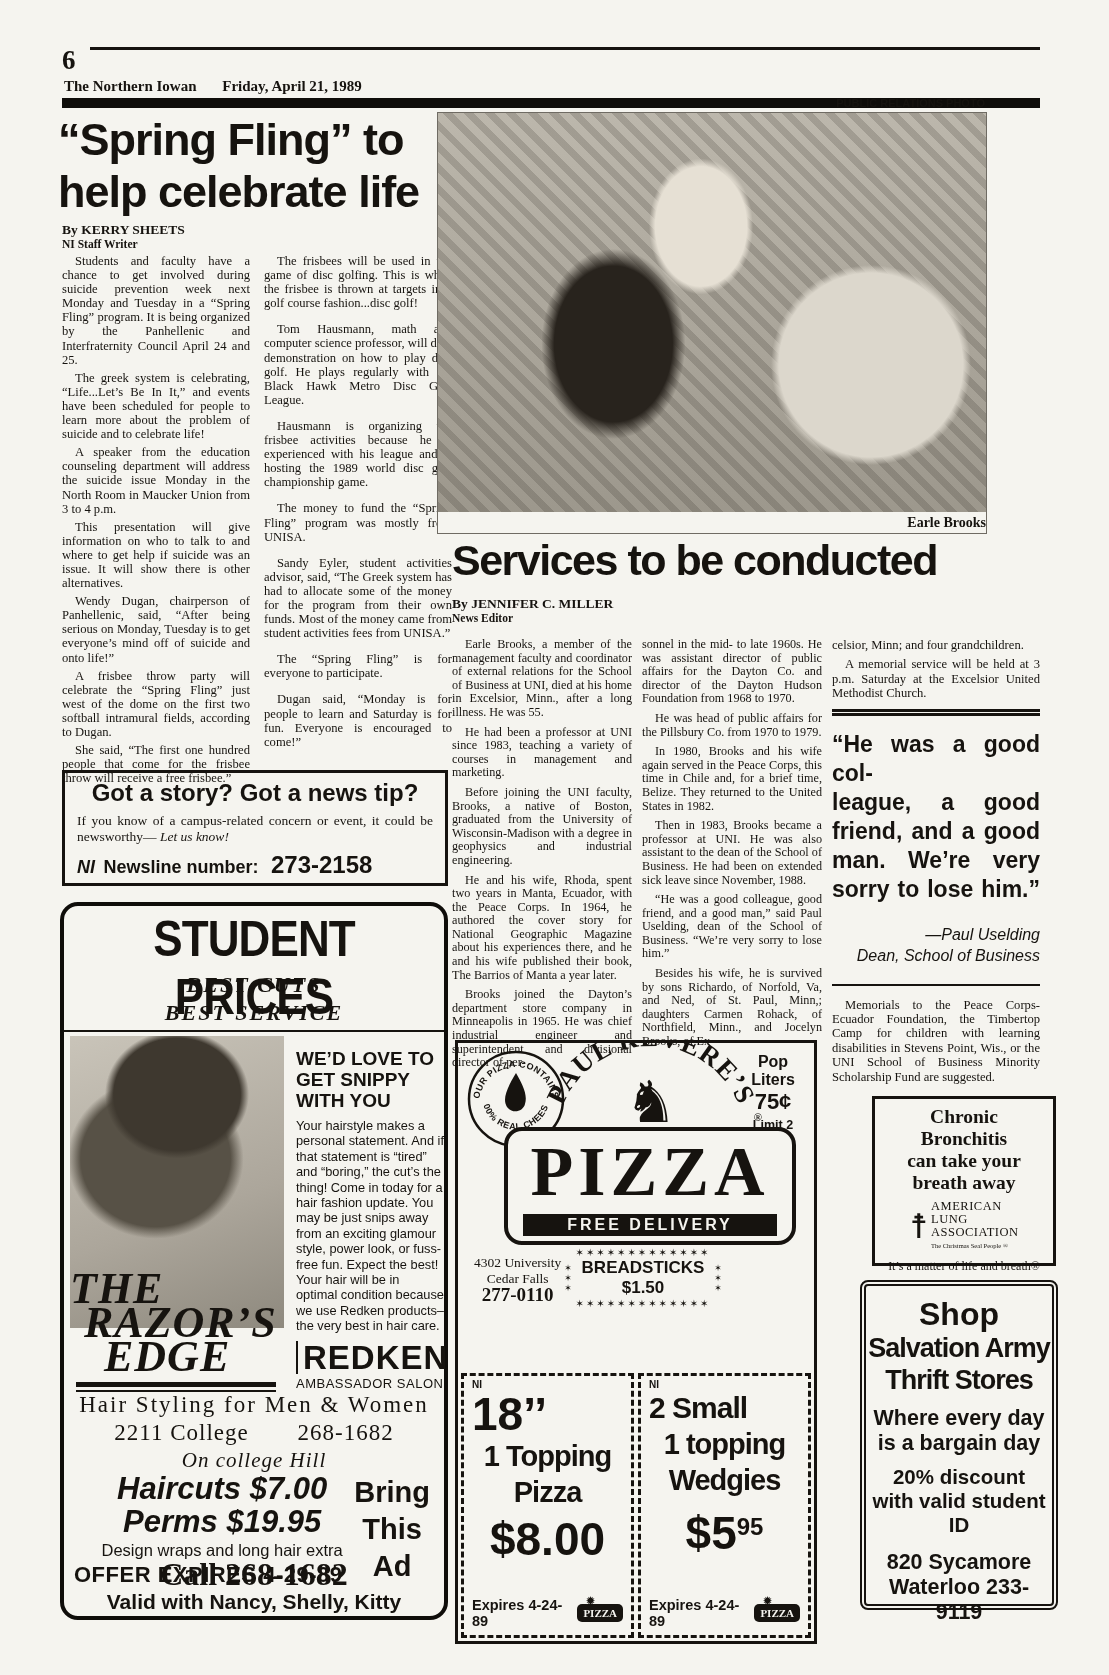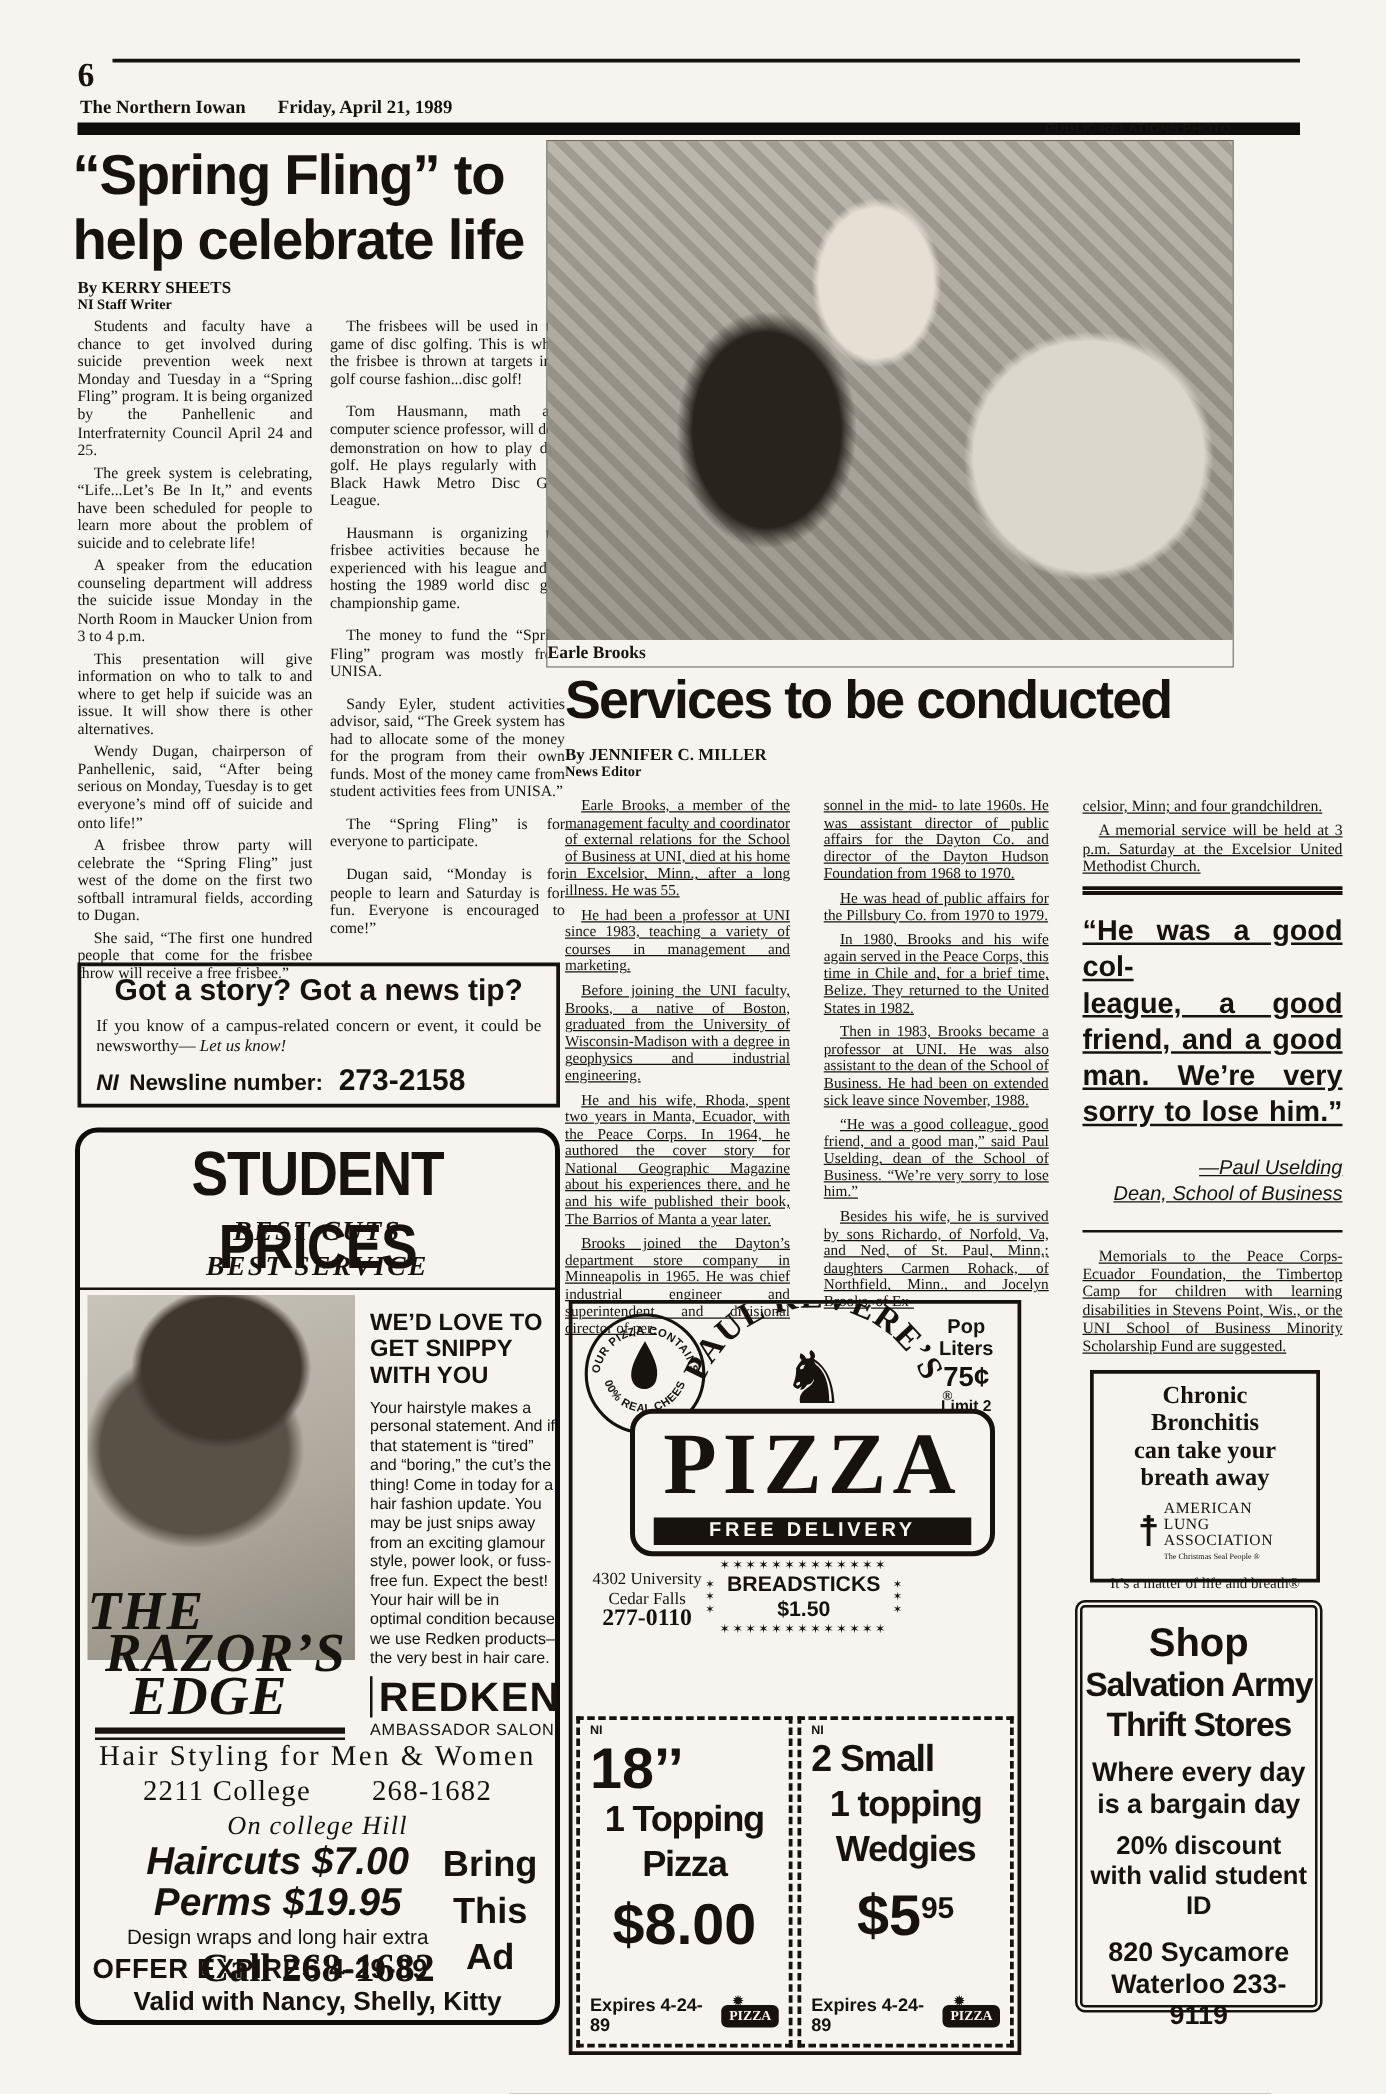--- a/index.html
+++ b/index.html
@@ -34,27 +34,27 @@
     font-family:"Liberation Sans",sans-serif; font-size:11px; font-weight:bold; }
   .photo { left:437px; top:112px; width:548px; height:420px; border:1px solid #6f6b63;
     background:
       radial-gradient(circle 100px at 79% 60%, #dcd7cc 0 92%, rgba(0,0,0,0) 100%),
       radial-gradient(ellipse 52px 68px at 48% 27%, #e6e0d4 0 88%, rgba(0,0,0,0) 100%),
       radial-gradient(ellipse 72px 95px at 32% 55%, #28231d 0 82%, rgba(0,0,0,0) 100%),
       repeating-linear-gradient(45deg, rgba(45,40,33,.18) 0 7px, rgba(0,0,0,0) 7px 15px),
       linear-gradient(#bcb7ac, #9b968b);
   }
   .caption { position:absolute; left:0; right:0; bottom:0; height:21px; background:#f5f4ef;
-    text-align:left; font-size:14px; font-weight:bold; line-height:21px; }
+    text-align:right; font-size:14px; font-weight:bold; line-height:21px; }
 
   
   .sv-headline { left:452px; top:536px; width:600px; font-family:"Liberation Sans",sans-serif;
     font-weight:bold; font-size:43px; letter-spacing:-1.5px; }
   .sv-byline { left:452px; top:596px; }
-  .sv-body { left:452px; top:638px; display:flex; gap:27px; font-size:12.2px; line-height:13.6px;text-decoration:underline; }
+  .sv-body { left:452px; top:638px; display:flex; gap:10px; font-size:12.2px; line-height:13.6px; }
   .svc1, .svc2 { width:180px; text-align:justify; }
   .svc1 p, .svc2 p { margin:0 0 6px; }
   .rail { width:208px; }
   .rail p { font-size:12.6px; line-height:14.4px; text-align:justify; margin:0 0 5px; }
   .rail-rule-thick { margin-top:8px; height:7px;
     background:linear-gradient(#16130f 0 3px, #f5f4ef 3px 4px, #16130f 4px 7px); }
   .pull-quote { margin-top:14px; font-family:"Liberation Sans",sans-serif; font-weight:bold;
     font-size:23px; line-height:29px; }
   .pull-quote div { text-align:justify; text-align-last:justify; }
   .attrib { margin-top:20px; text-align:right; font-family:"Liberation Sans",sans-serif;

